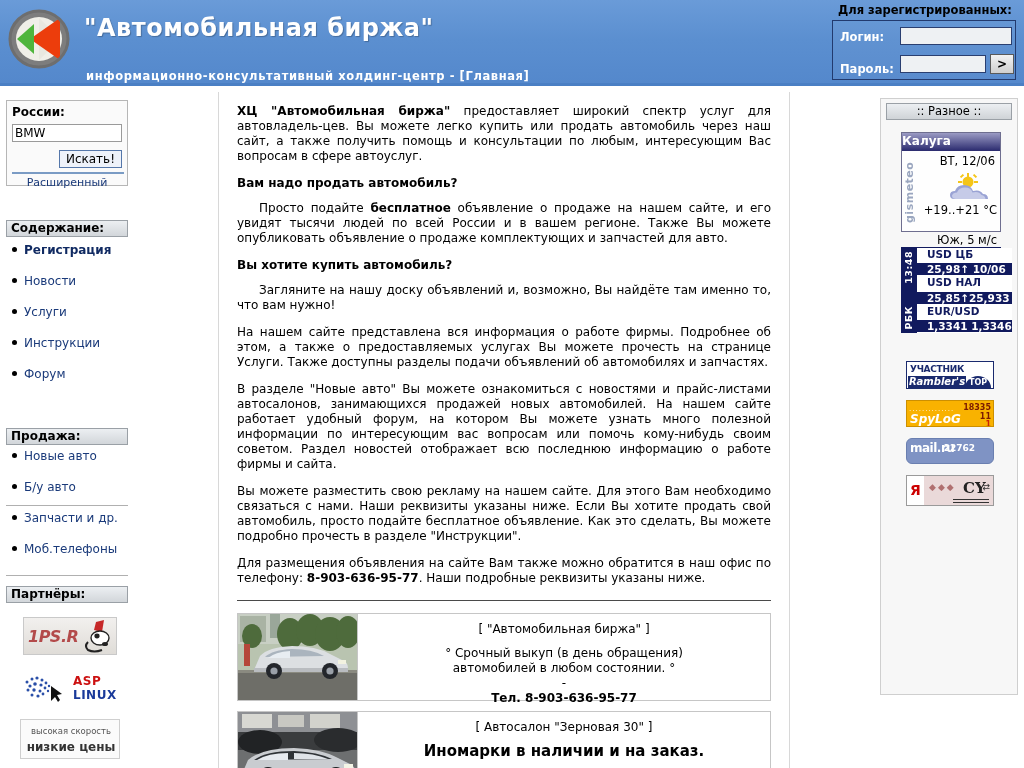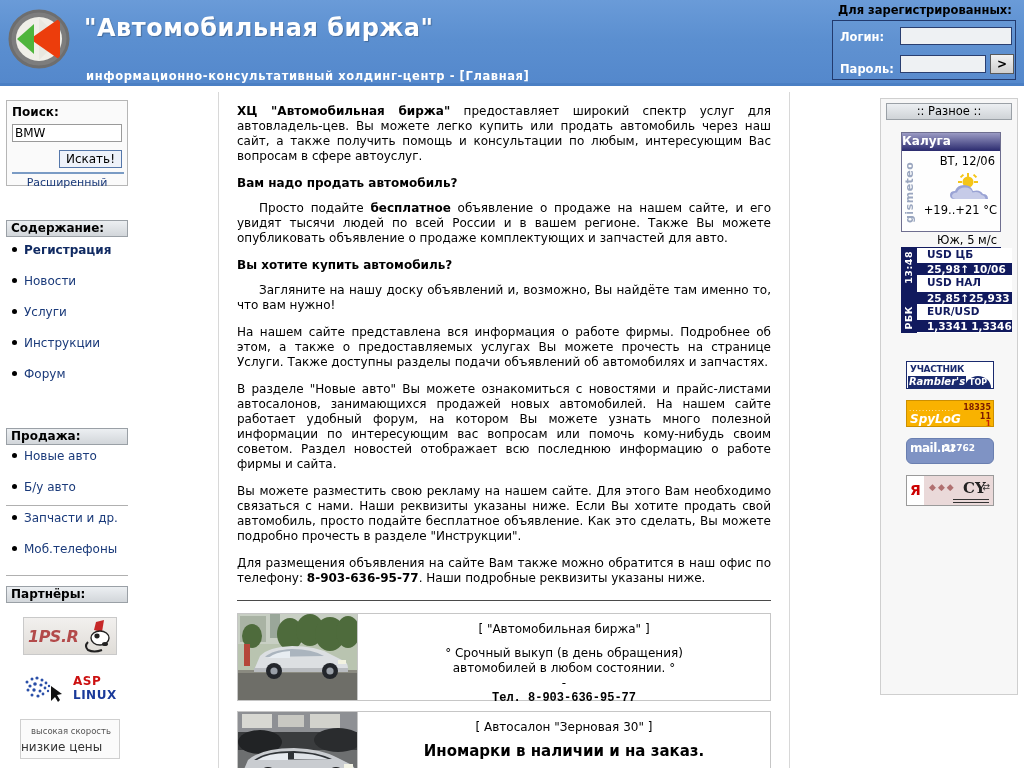--- a/index.html
+++ b/index.html
@@ -198,21 +198,21 @@
   .ad-body {
     flex: 1 1 auto;
     text-align: center;
     padding-top: 8px;
     font-size: 12px;
     line-height: 15px;
     color: #000;
   }
   .ad-title { margin-bottom: 9px; }
   .ad-desc  { margin-bottom: 0px; }
-  .ad-phone { font-weight: bold; font-family: Liberation Mono, monospace; }
+  .ad-phone { font-weight: bold; }
   .ad-big { font-size: 15px; font-weight: bold; margin: 9px 0 11px 0; }
 
   
   #right-col {
     position: absolute; left: 880px; top: 98px;
     width: 138px; height: 597px;
     background: #f7f7f7;
     border: 1px solid #cfcfcf;
   }
   #right-head {
@@ -307,21 +307,21 @@
 
   <div class="login-label" style="left:840px; top:62px;">Пароль:</div>
   <input class="login-input" style="left: 900px; top: 55px; width: 86px;" type="password" value="">
 
   <button id="login-submit">&gt;</button>
 </div>
 
 <div id="left-col">
 
   <div id="search-panel" class="panel-box">
-    <div class="panel-heading">Поиск:</div>
+    <div class="panel-heading">России:</div>
     <input id="search-input" type="text" value="BMW" style="">
     <div id="search-btn-row">
       <button id="search-button">Искать!</button>
     </div>
     <div id="search-rule"></div>
     <div id="search-adv">Расширенный</div>
   </div>
 
   <div class="section-head" style="left:6px; top:128px;">Содержание:</div>
 
@@ -383,21 +383,21 @@
             <circle cx="25" cy="17" r="1.2"></circle>
         </g>
         <polygon points="28,12 28,27 32,23 35,28 37,26 34,21 39,20" fill="#111"></polygon>
       </svg>
       <div style="position:absolute;left:52px;top:6px;font-size:12px;font-weight:bold;color:#cc1111;letter-spacing:0.5px;">ASP</div>
       <div style="position:absolute;left:52px;top:20px;font-size:12px;font-weight:bold;color:#1a3a9a;letter-spacing:0.5px;">LINUX</div>
     </div>
 
     <div class="banner" style="width:100px; height:40px; border-color:#cfcfcf; background:#fbfbfb;">
       <div style="position:absolute;left:0;top:6px;width:100px;text-align:center;font-size:8.5px;color:#555;">высокая скорость</div>
-      <div style="position:absolute;left:0;top:20px;width:100px;font-size:12px;color:#333;">низкие цены</div>
+      <div style="position:absolute;left:0;top:20px;width:100px;text-align:center;font-size:12px;color:#333;font-weight:bold;">низкие цены</div>
     </div>
 
   </div>
 </div>
 
 <div id="content-box">
 
   <p><b>ХЦ "Автомобильная биржа"</b><span> предоставляет широкий спектр услуг для автовладель-цев. Вы можете легко купить или продать автомобиль через наш сайт, а также получить помощь и консультации по любым, интересующим Вас вопросам в сфере автоуслуг.</span></p>
 
   <h3>Вам надо продать автомобиль?</h3>

